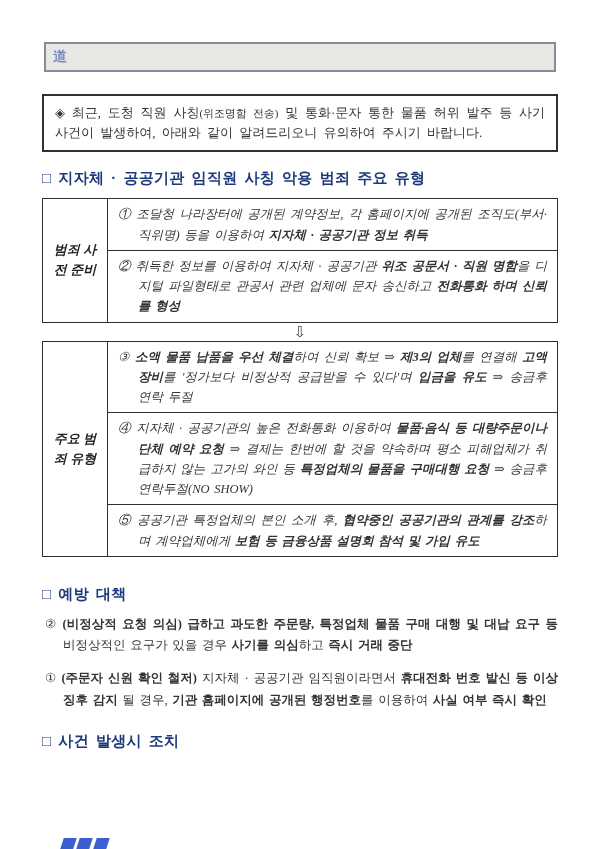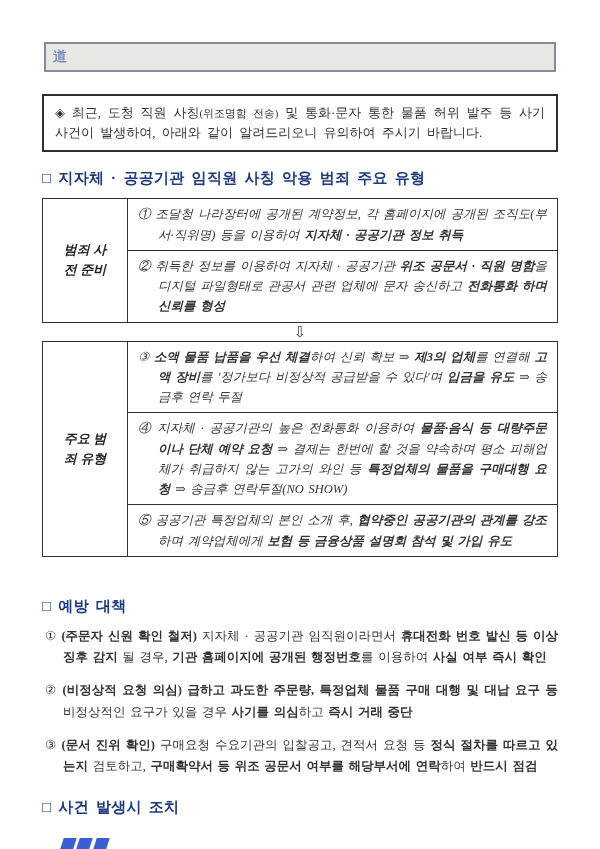--- a/index.html
+++ b/index.html
@@ -46,21 +46,21 @@
     font-weight:bold;color:var(--heading-navy);font-size:15px;
     letter-spacing:0.3px;word-spacing:2.5px;
     margin:17px 0 10px 0;
   }
 
   
   .crime-table{width:100%;border-collapse:collapse;font-size:12.5px;table-layout:fixed;}
   .crime-table td{border:1.5px solid var(--border-dark);vertical-align:middle;font-style:italic;}
   .th-cell{
     width:46px;text-align:center;font-weight:bold;font-size:13px;line-height:1.55;
-    font-family:"Liberation Sans","DejaVu Sans",sans-serif;color:#222;padding:4px 19px;
+    font-family:"Liberation Sans","DejaVu Sans",sans-serif;color:#222;padding:4px 9px;
   }
   .row-cell{padding:5px 10px;line-height:1.62;color:#333;}
   .cell-text{padding-left:20px;text-indent:-20px;text-align:justify;word-spacing:1.5px;}
 
   .arrow-row{
     text-align:center;font-size:15px;color:#444;line-height:1;margin:2px 0 1px 0;
     font-family:"DejaVu Sans",sans-serif;
   }
 
   
@@ -124,30 +124,27 @@
       </td>
     </tr>
     <tr>
       <td class="row-cell">
         <div class="cell-text"><span>⑤ 공공기관 특정업체의 본인 소개 후, </span><span class="run-b">협약중인 공공기관의 관계를 강조</span><span>하며 계약업체에게 </span><span class="run-b">보험 등 금융상품 설명회 참석 및 가입 유도</span></div>
       </td>
     </tr>
   </tbody>
     </table>
 
-  <div class="section-heading" style="margin-top:40px;">□ 예방 대책</div>
+  <div class="section-heading" style="margin-top:28px;">□ 예방 대책</div>
 
-  <div class="num-item">
-    <div class="item-text"><span>① </span><span class="run-b">(주문자 신원 확인 철저)</span><span> 지자체 · 공공기관 임직원이라면서 </span><span class="run-b">휴대전화 번호 발신 등 이상 징후 감지</span><span> 될 경우, </span><span class="run-b">기관 홈페이지에 공개된 행정번호</span><span>를 이용하여 </span><span class="run-b">사실 여부 즉시 확인</span></div>
-  </div>
   <div class="num-item">
     <div class="item-text"><span>② </span><span class="run-b">(비정상적 요청 의심)</span><span> </span><span class="run-b">급하고 과도한 주문량, 특정업체 물품 구매 대행 및 대납 요구 등</span><span> 비정상적인 요구가 있을 경우 </span><span class="run-b">사기를 의심</span><span>하고 </span><span class="run-b">즉시 거래 중단</span></div>
   </div>
   <div class="num-item">
-    <div class="item-text"><span>③ </span><span class="run-b">(문서 진위 확인)</span><span> 구매요청 수요기관의 입찰공고, 견적서 요청 등 </span><span class="run-b">정식 절차를 따르고 있는지</span><span> 검토하고, </span><span class="run-b">구매확약서 등 위조 공문서 여부를 해당부서에 연락</span><span>하여 </span><span class="run-b">반드시 점검</span></div>
+    <div class="item-text"><span>① </span><span class="run-b">(주문자 신원 확인 철저)</span><span> 지자체 · 공공기관 임직원이라면서 </span><span class="run-b">휴대전화 번호 발신 등 이상 징후 감지</span><span> 될 경우, </span><span class="run-b">기관 홈페이지에 공개된 행정번호</span><span>를 이용하여 </span><span class="run-b">사실 여부 즉시 확인</span></div>
   </div>
 
   <div class="section-heading" style="margin-top:21px;">□ 사건 발생시 조치</div>
 
 
 </div>
 
 <div class="footer-mark">
     <i></i>
     <i></i>

